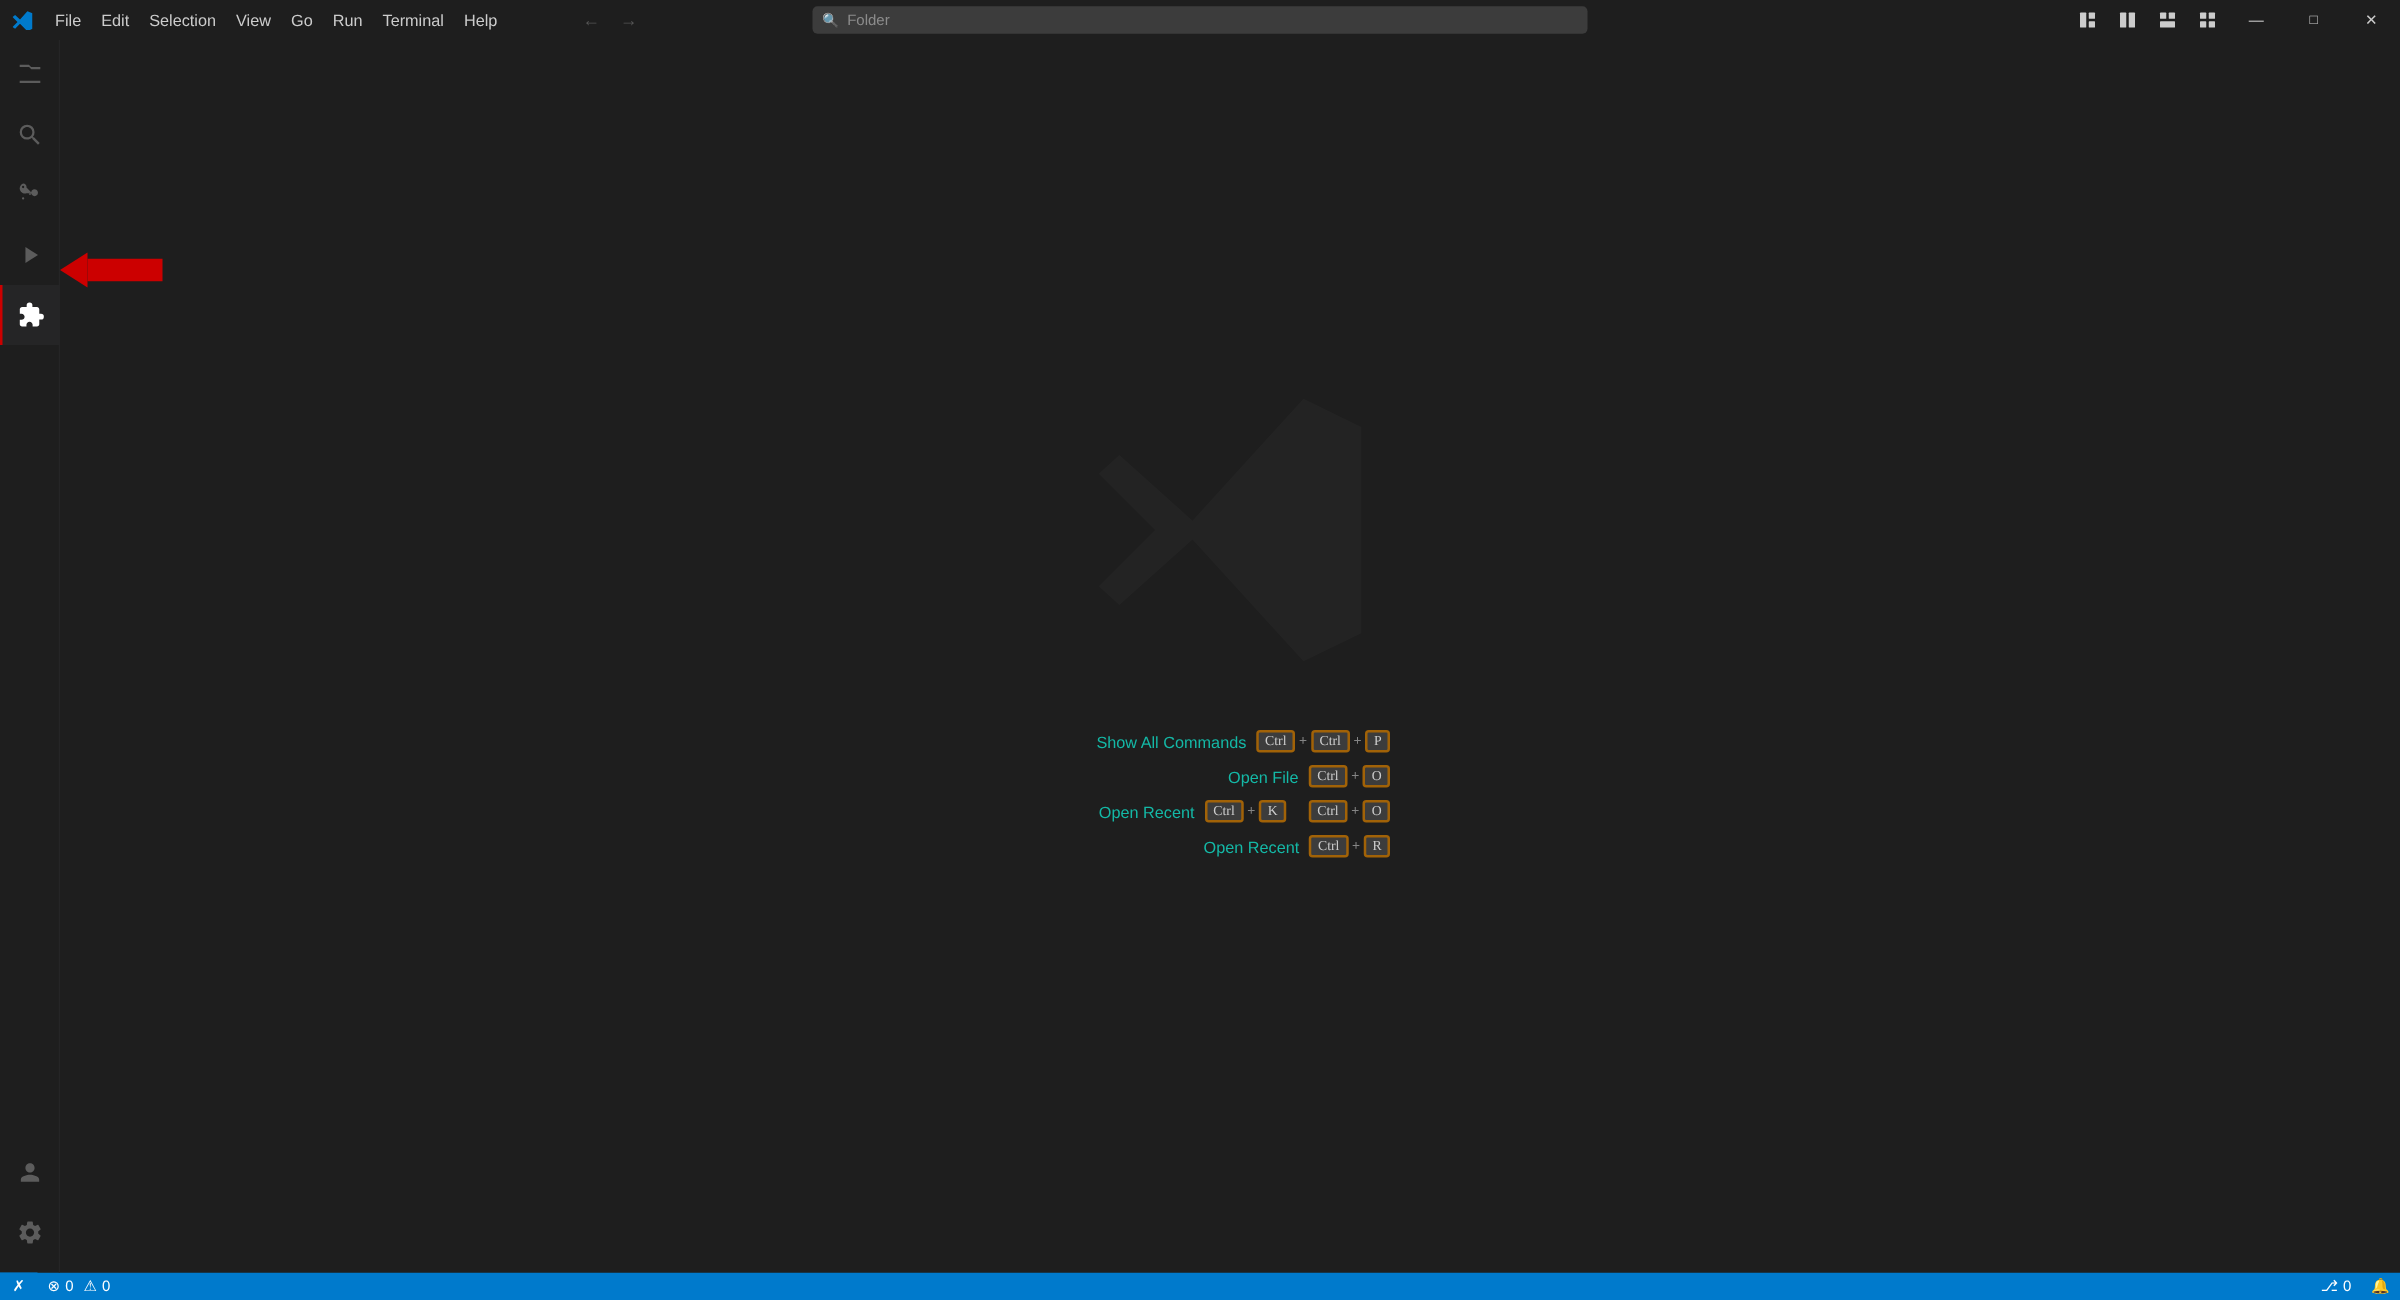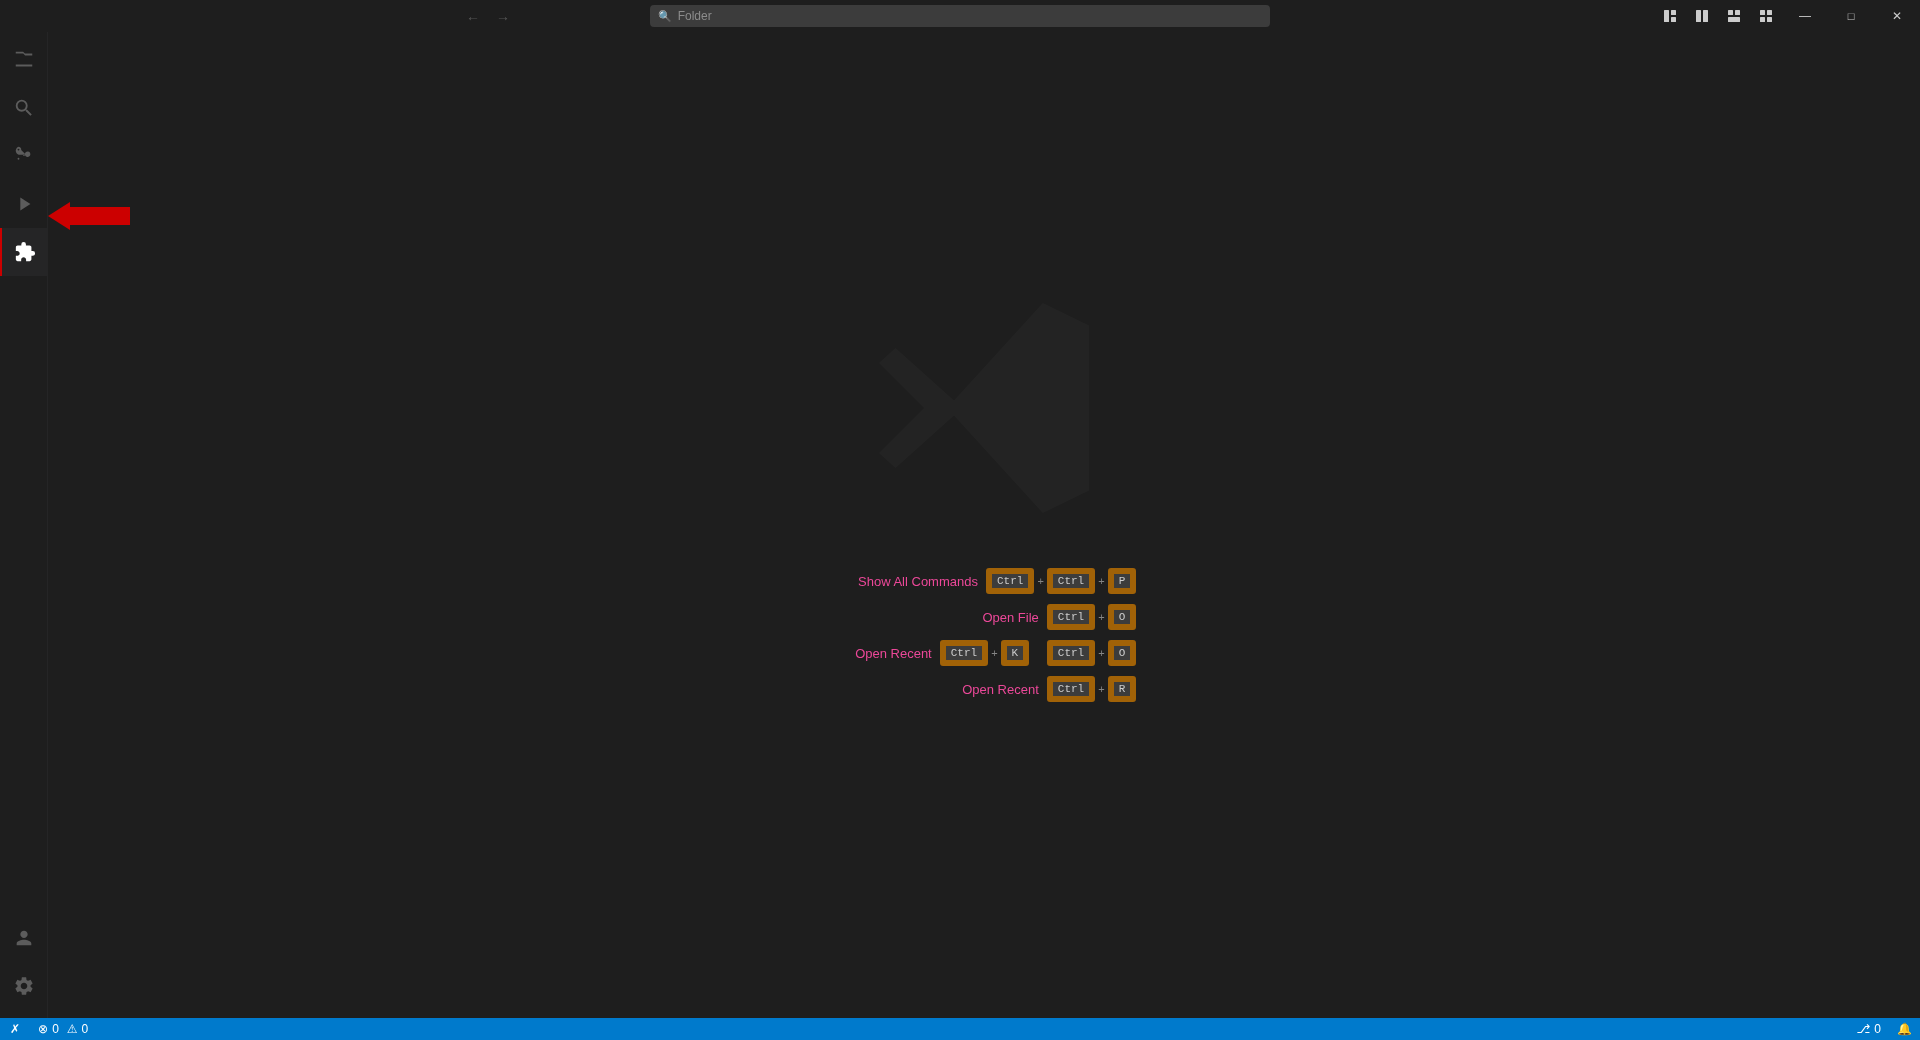--- a/index.html
+++ b/index.html
@@ -173,37 +173,37 @@
       display: flex;
       align-items: center;
       gap: 8px;
       color: #858585;
       font-size: 13px;
     }
 
     .shortcut-label {
       text-align: right;
       min-width: 100px;
-      color: #ec4899;
+      color: #14b8a6;
     }
 
     .kbd-group {
       display: flex;
       align-items: center;
       gap: 3px;
     }
 
     .kbd {
       background: #3c3c3c;
-      border: 6px solid #a16207;
+      border: 2px solid #a16207;
       border-radius: 3px;
       padding: 1px 5px;
       font-size: 11px;
       color: #cccccc;
-      font-family: Liberation Mono, monospace;
+      font-family: Liberation Serif, serif;
     }
 
     .kbd-plus {
       color: #858585;
       font-size: 11px;
     }
 
     
     #status-bar {
       height: 22px;
@@ -263,20 +263,36 @@
     
     .icon-svg {
       width: 22px;
       height: 22px;
     }
   </style>
 </head>
 <body>
 
 <div id="title-bar">
+  <div id="menu-bar">
+
+    <div class="menu-logo">
+      <svg viewBox="0 0 16 16" fill="none">
+        <path d="M11.9 1L6 7.5 2.1 4 0 5.5l4 4-4 4L2.1 15 6 11l5.9 6L16 15V2.5L11.9 1z" fill="#007acc"></path>
+      </svg>
+    </div>
+    <div class="menu-item">File</div>
+    <div class="menu-item">Edit</div>
+    <div class="menu-item">Selection</div>
+    <div class="menu-item">View</div>
+    <div class="menu-item">Go</div>
+    <div class="menu-item">Run</div>
+    <div class="menu-item">Terminal</div>
+    <div class="menu-item">Help</div>
+  </div>
 
   <div style="position:absolute; left: 460px; display:flex; gap:4px; align-items:center;">
     <div style="color:#555; font-size:14px; padding:4px 6px; cursor:pointer;">←</div>
     <div style="color:#555; font-size:14px; padding:4px 6px; cursor:pointer;">→</div>
   </div>
 
   <div id="search-bar">
     <span id="search-icon-title">🔍</span>
     <span>Folder</span>
   </div>

